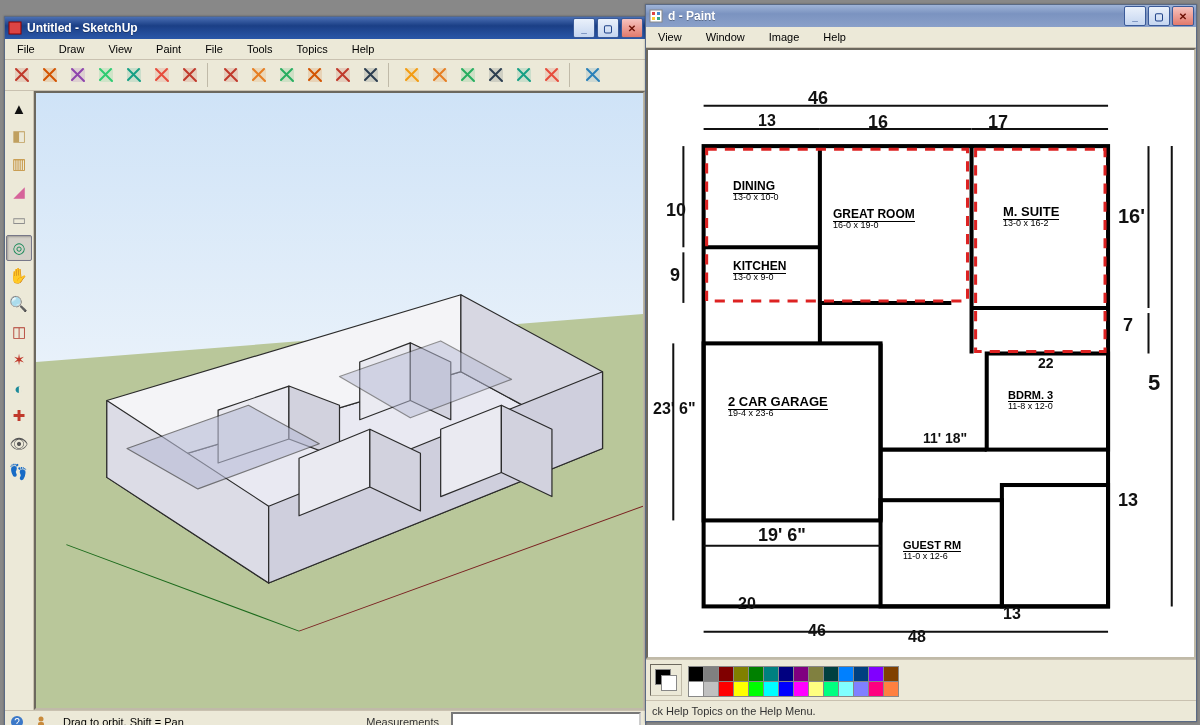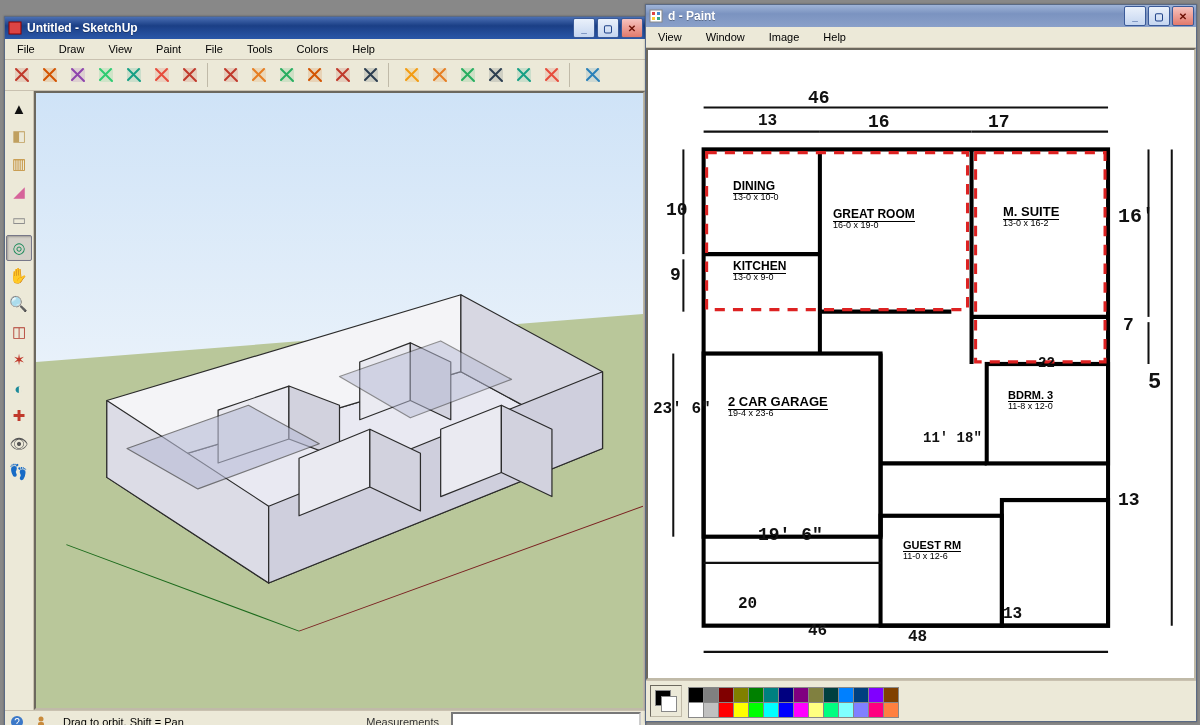--- a/index.html
+++ b/index.html
@@ -45,21 +45,21 @@
   .cur-colors { width:30px; height:30px; position:relative; margin-right:6px; border:1px inset #c0baa8; background:#ece9d8; }
   .cur-colors .fg { position:absolute; left:4px; top:4px; width:14px; height:14px; background:#000; border:1px solid #888; }
   .cur-colors .bg { position:absolute; right:4px; bottom:4px; width:14px; height:14px; background:#fff; border:1px solid #888; }
   .swatches { display:grid; grid-template-columns:repeat(14,14px); grid-template-rows:repeat(2,14px); gap:1px; }
   .swatch { width:14px; height:14px; border:1px solid #888; }
   .paint-status { height:20px; background:#ece9d8; border-top:1px solid #c9c1b0; display:flex; align-items:center; padding:0 6px; color:#333; }
 
   
   .fp-room { position:absolute; font-family:Arial, sans-serif; font-weight:bold; color:#000; line-height:1.05; }
   .fp-room .dim { font-weight:normal; font-size:9px; display:block; }
-  .fp-ann { position:absolute; font-family:Liberation Mono, monospace; font-weight:bold; color:#111; }
+  .fp-ann { position:absolute; font-family:Liberation Sans, sans-serif; font-weight:bold; color:#111; }
 </style>
 </head>
 <body>
 
 <div class="desktop">
 
   <div id="sketchup" class="win">
     <div class="titlebar">
       <span class="app-icon">
         <svg width="14" height="14" viewBox="0 0 14 14">
@@ -74,21 +74,21 @@
       </div>
     </div>
 
     <div class="menubar" id="su-menu">
         <div class="menuitem">File</div>
         <div class="menuitem">Draw</div>
         <div class="menuitem">View</div>
         <div class="menuitem">Paint</div>
         <div class="menuitem">File</div>
         <div class="menuitem">Tools</div>
-        <div class="menuitem">Colors</div>
+        <div class="menuitem">Topics</div>
         <div class="menuitem">Help</div>
       </div>
 
     <div class="toolbar" id="su-toolbar">
         <div class="tbtn">
           <svg width="18" height="18">
             <rect x="2" y="2" width="14" height="14" rx="2" fill="#c0392b" opacity=".15"></rect>
             <path d="M3 14 L14 3 M3 3 L15 15" stroke="#c0392b" stroke-width="2" stroke-linecap="round"></path>
           </svg>
         </div>
@@ -391,16 +391,19 @@
             <div class="swatch" style="background: rgb(255, 0, 255);"></div>
             <div class="swatch" style="background: rgb(255, 255, 128);"></div>
             <div class="swatch" style="background: rgb(0, 255, 128);"></div>
             <div class="swatch" style="background: rgb(128, 255, 255);"></div>
             <div class="swatch" style="background: rgb(128, 128, 255);"></div>
             <div class="swatch" style="background: rgb(255, 0, 128);"></div>
             <div class="swatch" style="background: rgb(255, 128, 64);"></div>
           </div>
       </div>
 
+      <div class="paint-status">
+        <span>ck Help Topics on the Help Menu.</span>
+      </div>
     </div>
   </div>
 
 </div>
 
 </body></html>

